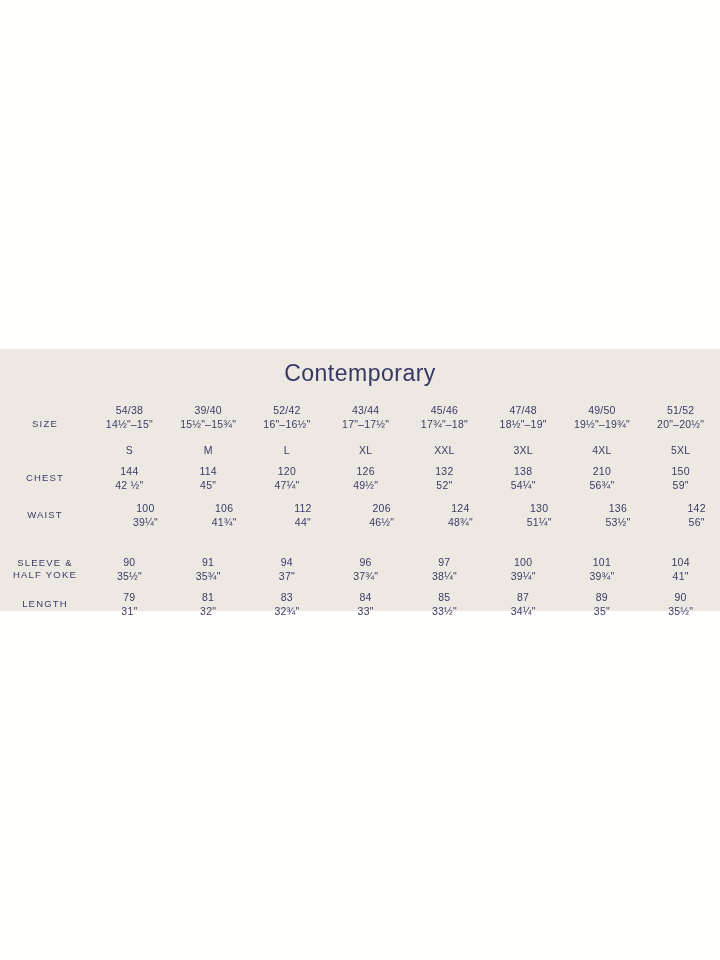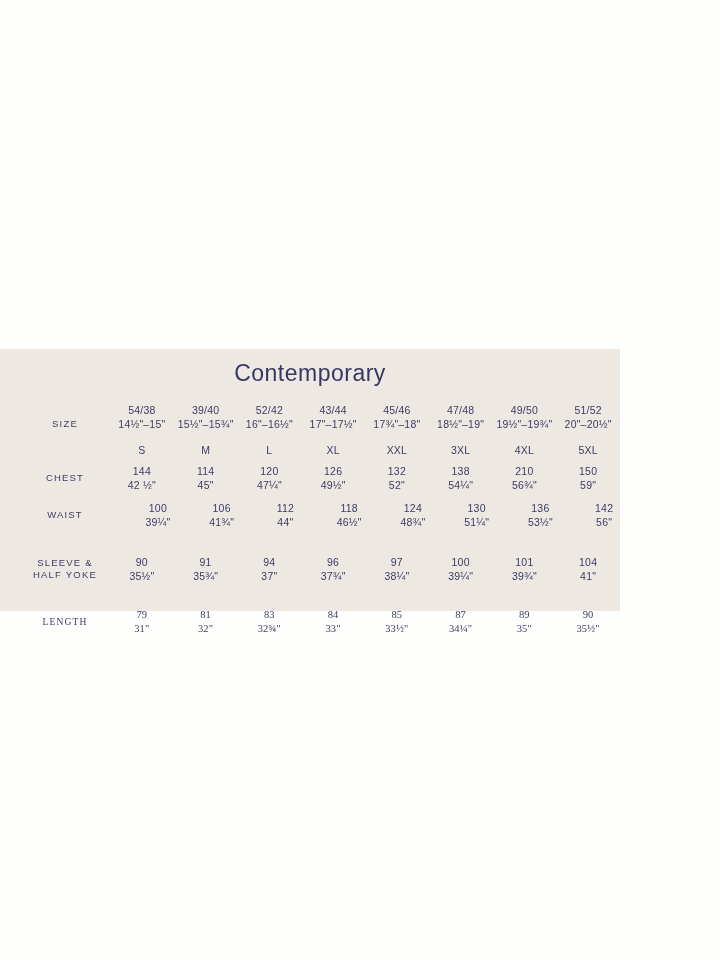--- a/index.html
+++ b/index.html
@@ -12,21 +12,21 @@
     position: relative;
     width: 720px;
     height: 960px;
     background: #fefefd;
     overflow: hidden;
   }
   .panel {
     position: absolute;
     left: 0;
     top: 349px;
-    width: 620px;
+    width: 720px;
     height: 262px;
     background: #ede9e2;
     color: #3b3b66;
     box-sizing: border-box;
   }
   .title {
     text-align: center;
     font-size: 23px;
     letter-spacing: 0.5px;
     color: #373764;
@@ -40,37 +40,36 @@
     display: flex;
     align-items: center;
   }
   .t-label {
     width: 90px;
     text-align: center;
     font-size: 9.5px;
     letter-spacing: 1.2px;
     line-height: 12px;
     color: #3b3b66;
-    padding-left: 20px;
   }
   .t-cell {
     flex: 1;
     text-align: center;
     font-size: 10.5px;
     letter-spacing: 0.2px;
     line-height: 14px;
     color: #3b3b66;
   }
   .row-size   { margin-top: 0; }
   .row-size .t-label { position: relative; top: 7px; }
   .row-letters { margin-top: 12px; }
   .row-chest  { margin-top: 7px; }
   .row-waist  { margin-top: 9px; gap: 32px; }
   .row-sleeve { margin-top: 26px; }
-  .row-length { margin-top: 25px; font-family: Liberation Serif, serif; }
+  .row-length { margin-top: 7px; }
 </style>
 </head>
 <body>
 
 <div class="page">
   <div class="panel">
 
     <div class="title">Contemporary</div>
 
     <div class="size-table">
@@ -167,21 +166,21 @@
         </div>
         <div class="t-cell">
           <div>106</div>
           <div>41¾"</div>
         </div>
         <div class="t-cell">
           <div>112</div>
           <div>44"</div>
         </div>
         <div class="t-cell">
-          <div>118</div>
+          <div>206</div>
           <div>46½"</div>
         </div>
         <div class="t-cell">
           <div>124</div>
           <div>48¾"</div>
         </div>
         <div class="t-cell">
           <div>130</div>
           <div>51¼"</div>
         </div>

